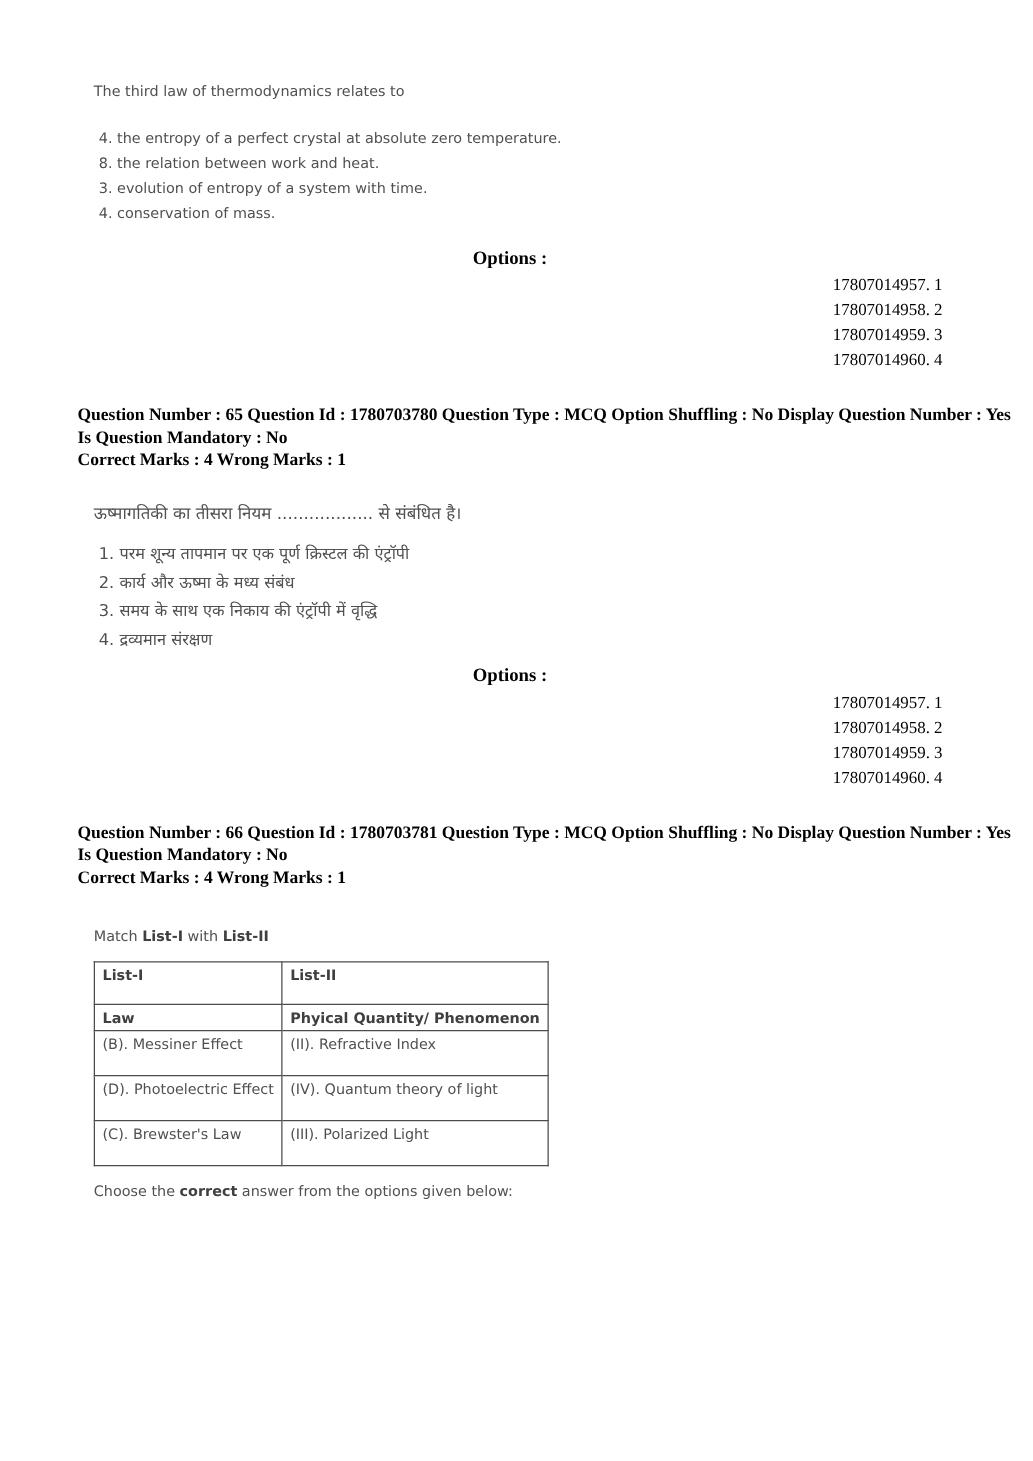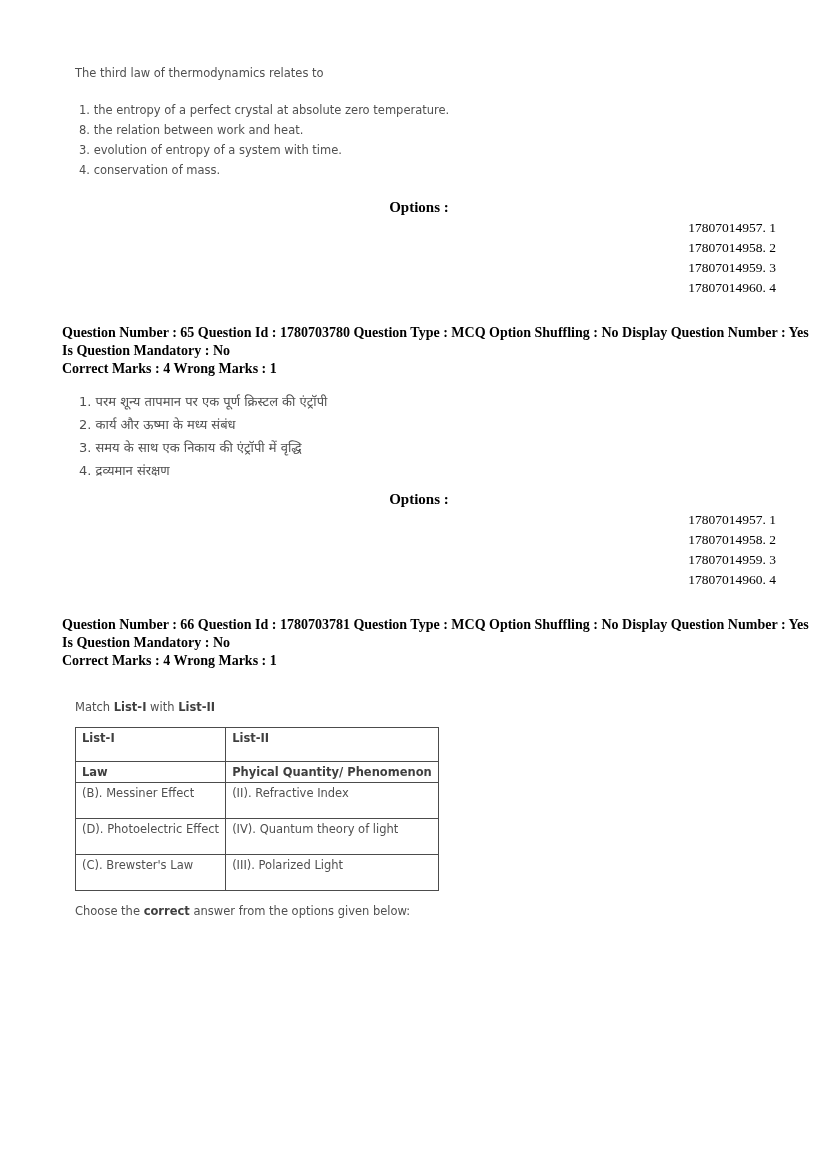--- a/index.html
+++ b/index.html
@@ -3,21 +3,21 @@
 <meta charset="utf-8">
 <style>
   * { box-sizing: border-box; }
   html, body { margin: 0; padding: 0; }
   body { background: #ffffff; }
 
   .page {
     width: 826px;
     height: 1147px;
     background: #ffffff;
-    padding: 66px 50px 0 62px;
+    padding: 66px 72px 0 62px;
     font-family: "Liberation Serif", serif;
     color: #000000;
     overflow: hidden;
     position: relative;
   }
 
   p { margin: 0; }
 
   .sans {
     font-family: "DejaVu Sans", "Liberation Sans", sans-serif;
@@ -72,41 +72,42 @@
   .answers p { font-size: 11.5px; line-height: 14px; margin-bottom: 6px; }
 </style>
 </head>
 <body>
 
 <div class="page">
 
   <section>
     <p class="sans q-question">The third law of thermodynamics relates to</p>
     <div class="sans choices">
-      <p>1. the entropy of a perfect crystal at absolute zero temperature.</p>
+      <p>4. the entropy of a perfect crystal at absolute zero temperature.</p>
       <p>8. the relation between work and heat.</p>
       <p>3. evolution of entropy of a system with time.</p>
       <p>4. conservation of mass.</p>
     </div>
     <p class="options-label">Options :</p>
     <div class="option-ids">
       <p>17807014957. 1</p>
       <p>17807014958. 2</p>
       <p>17807014959. 3</p>
       <p>17807014960. 4</p>
     </div>
   </section>
 
   <div class="meta">
     <p>Question Number : 65 Question Id : 1780703780 Question Type : MCQ Option Shuffling : No Display Question Number : Yes</p>
     <p>Is Question Mandatory : No</p>
     <p>Correct Marks : 4 Wrong Marks : 1</p>
   </div>
 
   <section>
+    <p class="sans hindi-q">ऊष्मागतिकी का तीसरा नियम  .................. से संबंधित है।</p>
     <div class="sans choices hindi">
       <p>1. परम शून्य तापमान पर एक पूर्ण क्रिस्टल की एंट्रॉपी</p>
       <p>2. कार्य और ऊष्मा के मध्य संबंध</p>
       <p>3. समय के साथ एक निकाय की एंट्रॉपी में वृद्धि</p>
       <p>4. द्रव्यमान संरक्षण</p>
     </div>
     <p class="options-label tight">Options :</p>
     <div class="option-ids">
       <p>17807014957. 1</p>
       <p>17807014958. 2</p>

